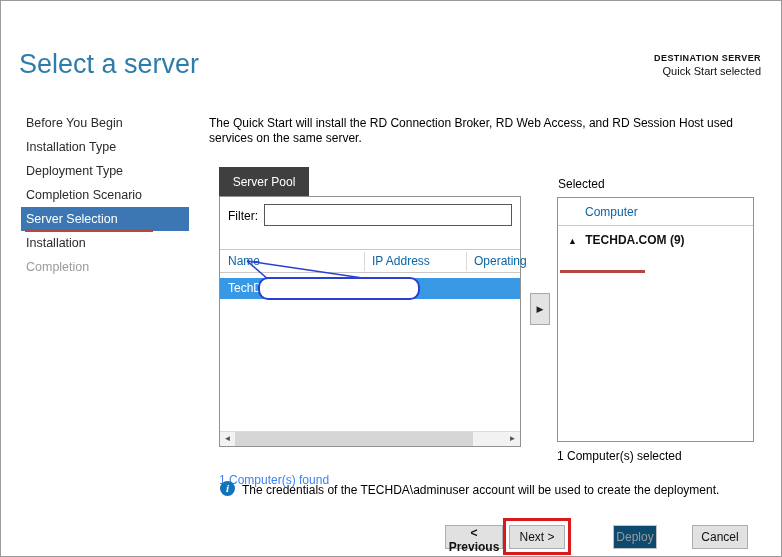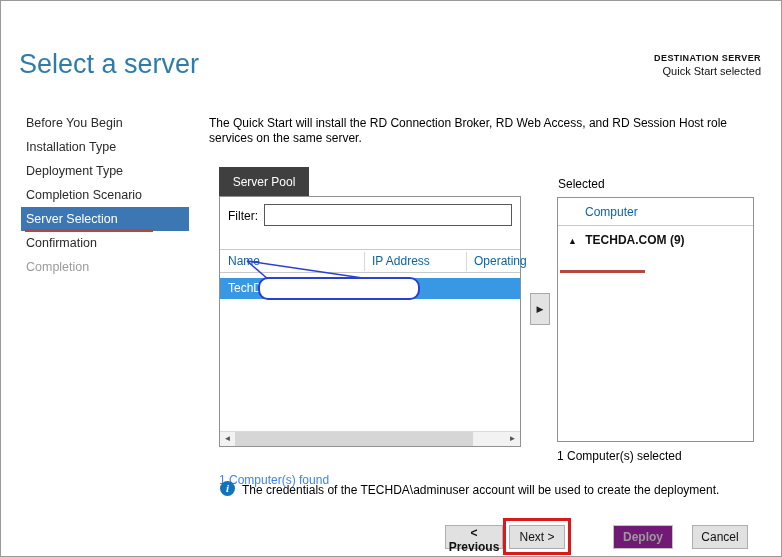--- a/index.html
+++ b/index.html
@@ -65,21 +65,21 @@
   
   .info-icon { position:absolute; left:219px; top:480px; width:15px; height:15px; border-radius:50%;
     background:var(--info_blue,#1273b8); color:#fff; font-size:11px; font-weight:700; text-align:center; line-height:15px;
     font-family:"Liberation Serif", serif; font-style:italic; }
   .info-text { position:absolute; left:241px; top:482px; font-size:12px; color:#000; }
   
   .btn { position:absolute; top:524px; height:24px; background:#e1e1e1; border:1px solid #aeaeae;
     font-size:12px; color:#111; font-family:"Liberation Sans", sans-serif; }
   .btn-prev { left:444px; width:58px;font-weight:bold; }
   .btn-next { left:508px; width:56px; }
-  .btn-deploy { left:612px; width:60px; color:#9a9a9a; background:#701a75; border-color:#c3c3c3;font-weight:bold; }
+  .btn-deploy { left:612px; width:44px; color:#9a9a9a; background:#0c4a6e; border-color:#c3c3c3; }
   .btn-cancel { left:691px; width:56px; }
   
   .anno { pointer-events:none; }
   .red-underline { position:absolute; height:3px; background:var(--annotation_red,#b5473f); }
   .u-server-selection { left:24px; top:228px; width:128px; }
   .u-techdaserver { left:559px; top:269px; width:85px; }
   .red-box { position:absolute; left:502px; top:517px; width:68px; height:37px;
     border:3px solid var(--annotation_red_bright,#da1a1a); background:transparent; }
   .blue-callout { position:absolute; left:210px; top:252px; width:320px; height:56px; }
 </style>
@@ -94,25 +94,25 @@
     <div class="dest-label">DESTINATION SERVER</div>
     <div class="dest-value">Quick Start selected</div>
   </div>
 
   <div class="sidebar">
     <div class="nav-item">Before You Begin</div>
     <div class="nav-item">Installation Type</div>
     <div class="nav-item">Deployment Type</div>
     <div class="nav-item">Completion Scenario</div>
     <div class="nav-item selected">Server Selection</div>
-    <div class="nav-item">Confirmation</div>
+    <div class="nav-item">Installation</div>
     <div class="nav-item disabled">Completion</div>
   </div>
 
-  <div class="description">The Quick Start will install the RD Connection Broker, RD Web Access, and RD Session Host role services on the same server.</div>
+  <div class="description">The Quick Start will install the RD Connection Broker, RD Web Access, and RD Session Host used services on the same server.</div>
 
   <div class="pool-tab">Server Pool</div>
 
   <div class="pool-panel">
     <span class="filter-label">Filter:</span>
     <input class="filter-input" type="text" value="" style="">
     <div class="grid-header">
       <span class="grid-col col-0">Name</span>
       <span class="grid-col col-1">IP Address</span>
       <span class="grid-col col-2">Operating</span>

